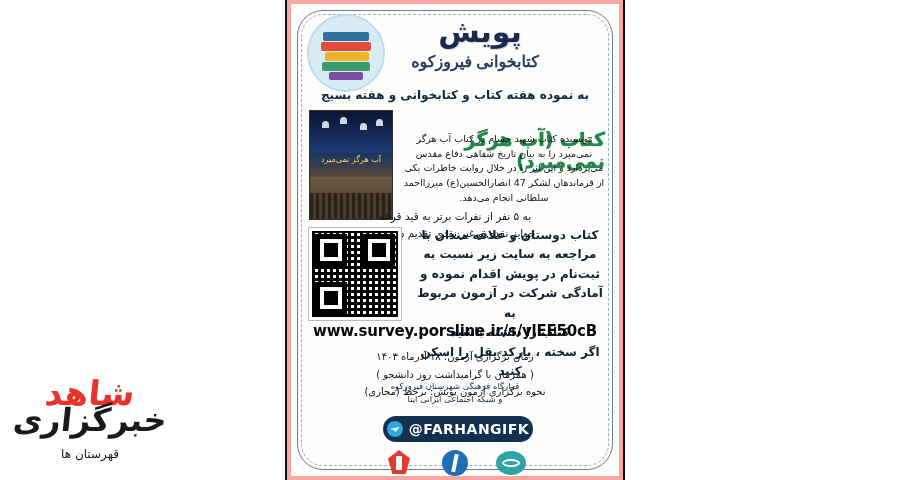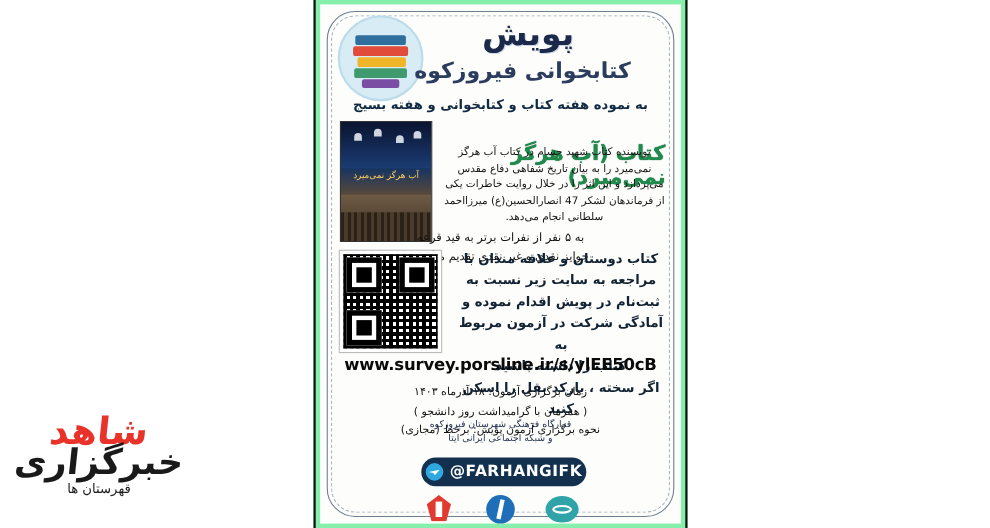--- a/index.html
+++ b/index.html
@@ -38,32 +38,32 @@
     color: #1a1a1a;
     font-size: 32px;
     font-weight: bold;
     letter-spacing: -2px;
     margin-top: -6px;
     transform: skewX(-6deg);
   }
   .wm-sub {
     color: #1a1a1a;
     font-size: 12px;
-    margin-top: 2px;
+    margin-top: 12px;
     letter-spacing: 1px;
   }
 
   
   .poster {
     position: absolute;
     left: 285px;
     top: 0px;
     width: 340px;
     height: 480px;
-    background: #86efac;
+    background: #fca5a5;
     border-left: 2px solid #111;
     border-right: 2px solid #111;
     box-sizing: border-box;
     overflow: hidden;
   }
   .poster-inner {
     position: absolute;
     inset: 4px;
     background: #fdfdfb;
   }
@@ -118,24 +118,25 @@
     letter-spacing: -1px;
     text-shadow: 1px 1px 0 #cfd8e6;
   }
   .title-sub {
     position: absolute;
     right: 24px;
     top: 48px;
     width: 240px;
     text-align: center;
     direction: rtl;
-    font-size: 20px;
+    font-size: 16px;
     font-weight: bold;
     color: #2b3c5e;
     letter-spacing: -1px;
+    font-family: Liberation Serif, serif;
   }
   .title-occasion {
     position: absolute;
     left: 10px;
     right: 10px;
     top: 84px;
     text-align: center;
     direction: rtl;
     font-size: 12px;
     font-weight: bold;

